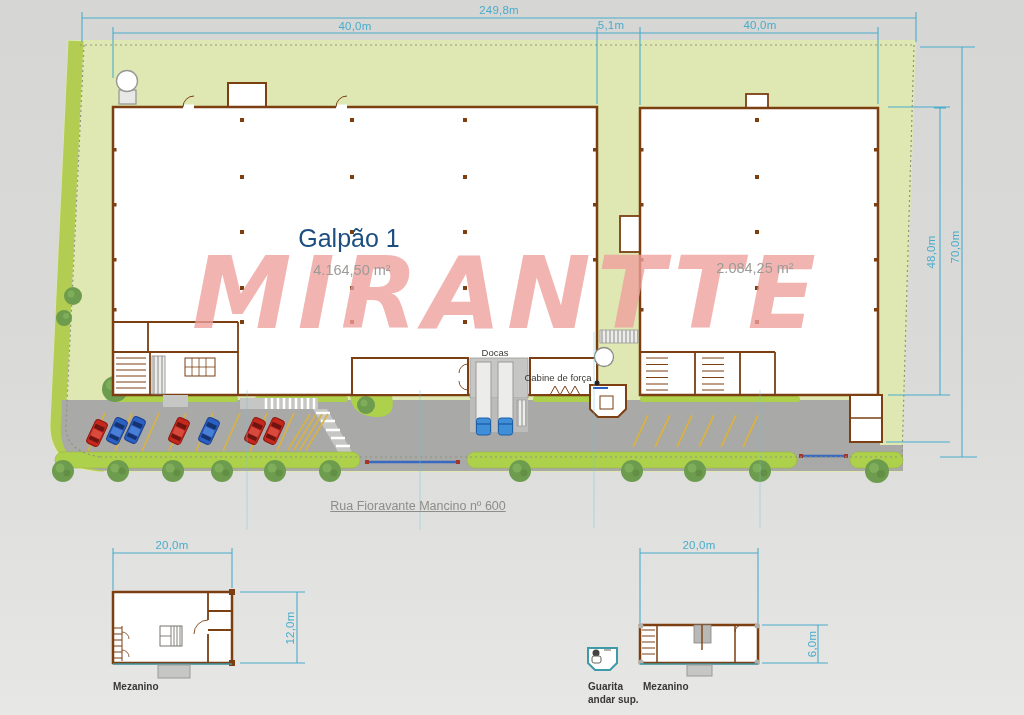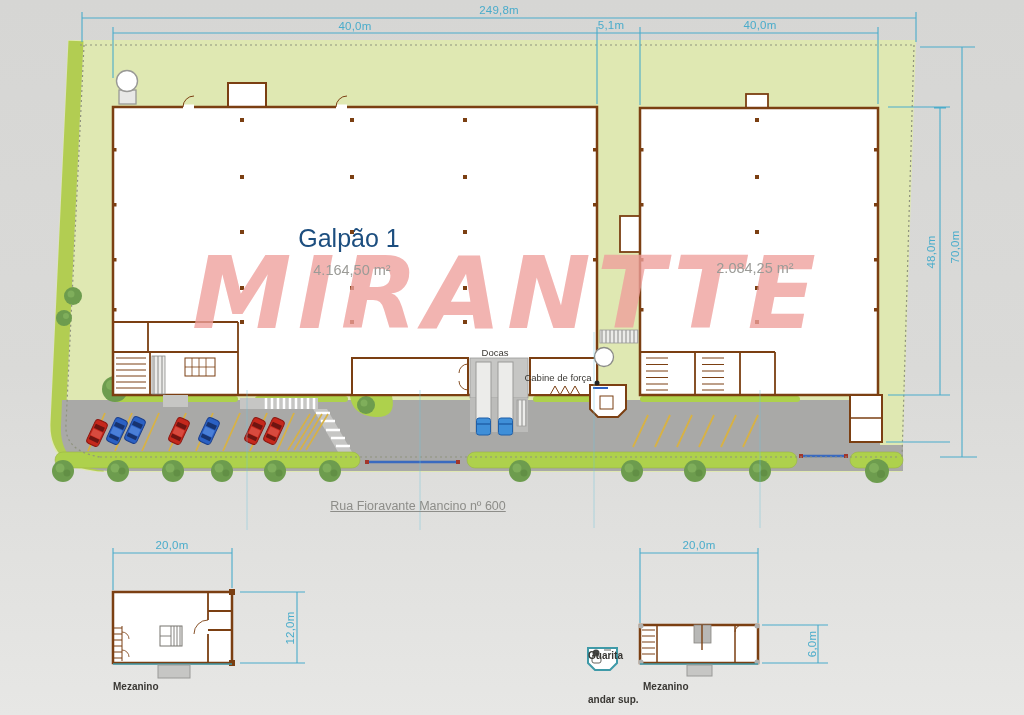--- a/index.html
+++ b/index.html
@@ -329,16 +329,16 @@
 <div class="lbl barea c" style="left:352px;top:270px">4.164,50 m²</div>
 <div class="lbl barea c" style="left:755px;top:268px">2.084,25 m²</div>
 
 <div class="lbl tiny c" style="left:495px;top:352px">Docas</div>
 <div class="lbl tiny c" style="left:558px;top:377px">Cabine de força</div>
 
 <div class="lbl street c" style="left:418px;top:506px">Rua Fioravante Mancino nº 600</div>
 
 <div class="lbl sl" style="left:113px;top:681px">Mezanino</div>
 <div class="lbl sl" style="left:643px;top:681px">Mezanino</div>
-<div class="lbl sl" style="left:588px;top:650px">Guarita</div>
+<div class="lbl sl" style="left:588px;top:681px">Guarita</div>
 <div class="lbl sl" style="left:588px;top:694px">andar sup.</div>
 
 </div>
 
 </body></html>

